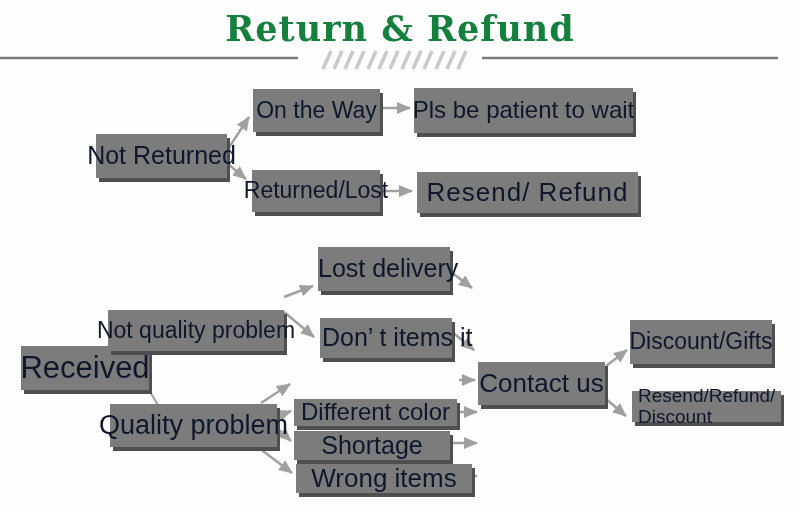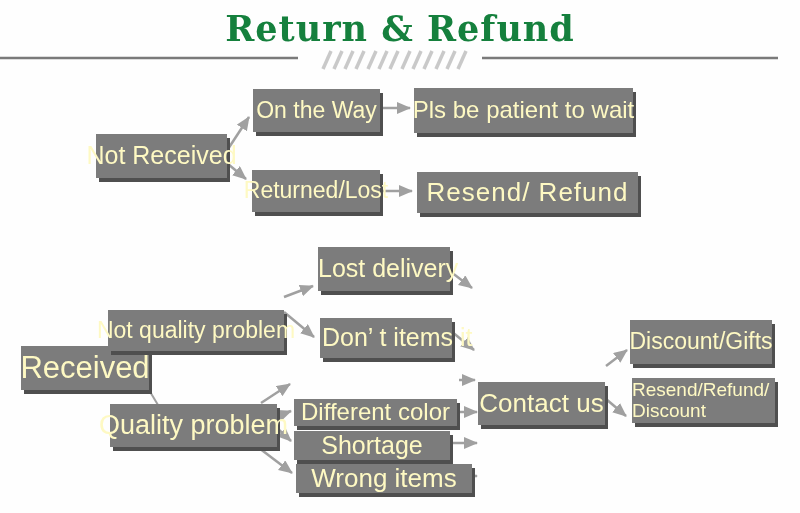--- a/index.html
+++ b/index.html
@@ -7,21 +7,21 @@
     position:relative;width:800px;height:513px;background:#fefefe;overflow:hidden;
     font-family:"Liberation Sans",sans-serif;
   }
   .title{
     position:absolute;left:0;top:8px;width:100%;text-align:center;
     font-family:"DejaVu Serif","Liberation Serif",serif;
     font-weight:700;font-size:35px;color:#15803d;letter-spacing:1px;
   }
   .overlay{position:absolute;left:0;top:0;width:800px;height:513px;pointer-events:none;}
   .node{
-    position:absolute;background:#7c7c7c;color:#fef9c3;
+    position:absolute;background:#7c7c7c;color:#0f172a;
     box-shadow:3px 4px 0 #4f4f4f;
     display:flex;align-items:center;justify-content:center;
     white-space:nowrap;z-index:2;line-height:1.02;
   }
   .node.left{justify-content:flex-start;}
   .twoline{white-space:normal;line-height:1.08;flex-direction:column;align-items:flex-start;justify-content:center;}
   
   .n-not-received   {left:96px;  top:134px; width:131px; height:44px; font-size:25px;}
   .n-on-the-way     {left:253px; top:89px;  width:127px; height:43px; font-size:23px;}
   .n-pls-wait       {left:414px; top:88px;  width:219px; height:45px; font-size:24px;}
@@ -29,23 +29,23 @@
   .n-resend-refund  {left:417px; top:172px; width:221px; height:41px; font-size:26px; letter-spacing:1px;}
   .n-received       {left:21px;  top:346px; width:128px; height:44px; font-size:31px;}
   .n-not-quality    {left:108px; top:287px; width:176px; height:41px; font-size:23px;margin-top:23px;}
   .n-long-delivery  {left:318px; top:247px; width:132px; height:44px; font-size:25px;}
   .n-dont-like      {left:320px; top:318px; width:130px; height:40px; font-size:25px; padding-left:2px;}
   .n-quality        {left:110px; top:404px; width:167px; height:43px; font-size:27px;}
   .n-broken         {left:294px; top:366px; width:163px; height:29px; font-size:22px;}
   .n-diff-color     {left:294px; top:399px; width:163px; height:27px; font-size:24px;}
   .n-shortage       {left:294px; top:431px; width:156px; height:29px; font-size:25px;}
   .n-wrong-items    {left:296px; top:464px; width:176px; height:29px; font-size:26px;}
-  .n-contact-us     {left:478px; top:362px; width:127px; height:43px; font-size:26px;margin-top:20px;}
+  .n-contact-us     {left:478px; top:362px; width:127px; height:43px; font-size:26px;}
   .n-discount-gifts {left:630px; top:320px; width:142px; height:44px; font-size:23px;}
-  .n-rrd            {left:632px; top:378px; width:143px; height:45px; font-size:19px; }
+  .n-rrd            {left:632px; top:391px; width:143px; height:31px; font-size:19px; padding-left:6px;}
 </style>
 </head>
 <body>
 
 <div class="canvas">
 
   <div class="title">Return &amp; Refund</div>
 
   <svg class="overlay" width="800" height="513" viewBox="0 0 800 513">
     <defs>
@@ -95,21 +95,21 @@
       <line x1="259" y1="448" x2="292" y2="473" marker-end="url(#ah)"></line>
       <line x1="459" y1="380" x2="475" y2="380" marker-end="url(#ah)"></line>
       <line x1="458" y1="412" x2="477" y2="412" marker-end="url(#ah)"></line>
       <line x1="453" y1="443" x2="477" y2="443" marker-end="url(#ah)"></line>
       <line x1="457" y1="476" x2="477" y2="476" marker-end="url(#ah)"></line>
       <line x1="606" y1="366" x2="627" y2="350" marker-end="url(#ah)"></line>
       <line x1="606" y1="399" x2="626" y2="416" marker-end="url(#ah)"></line>
     </g>
   </svg>
 
-  <div class="node n-not-received">Not Received</div>
+  <div class="node n-not-received">Not Returned</div>
   <div class="node n-on-the-way">On the Way</div>
   <div class="node n-pls-wait">Pls be patient to wait</div>
   <div class="node n-returned-lost">Returned/Lost</div>
   <div class="node n-resend-refund">Resend/ Refund</div>
 
   <div class="node n-received">Received</div>
   <div class="node n-not-quality">Not quality problem</div>
   <div class="node n-long-delivery left">Lost delivery</div>
   <div class="node n-dont-like left">Don’ t items it</div>
   <div class="node n-quality">Quality problem</div>

